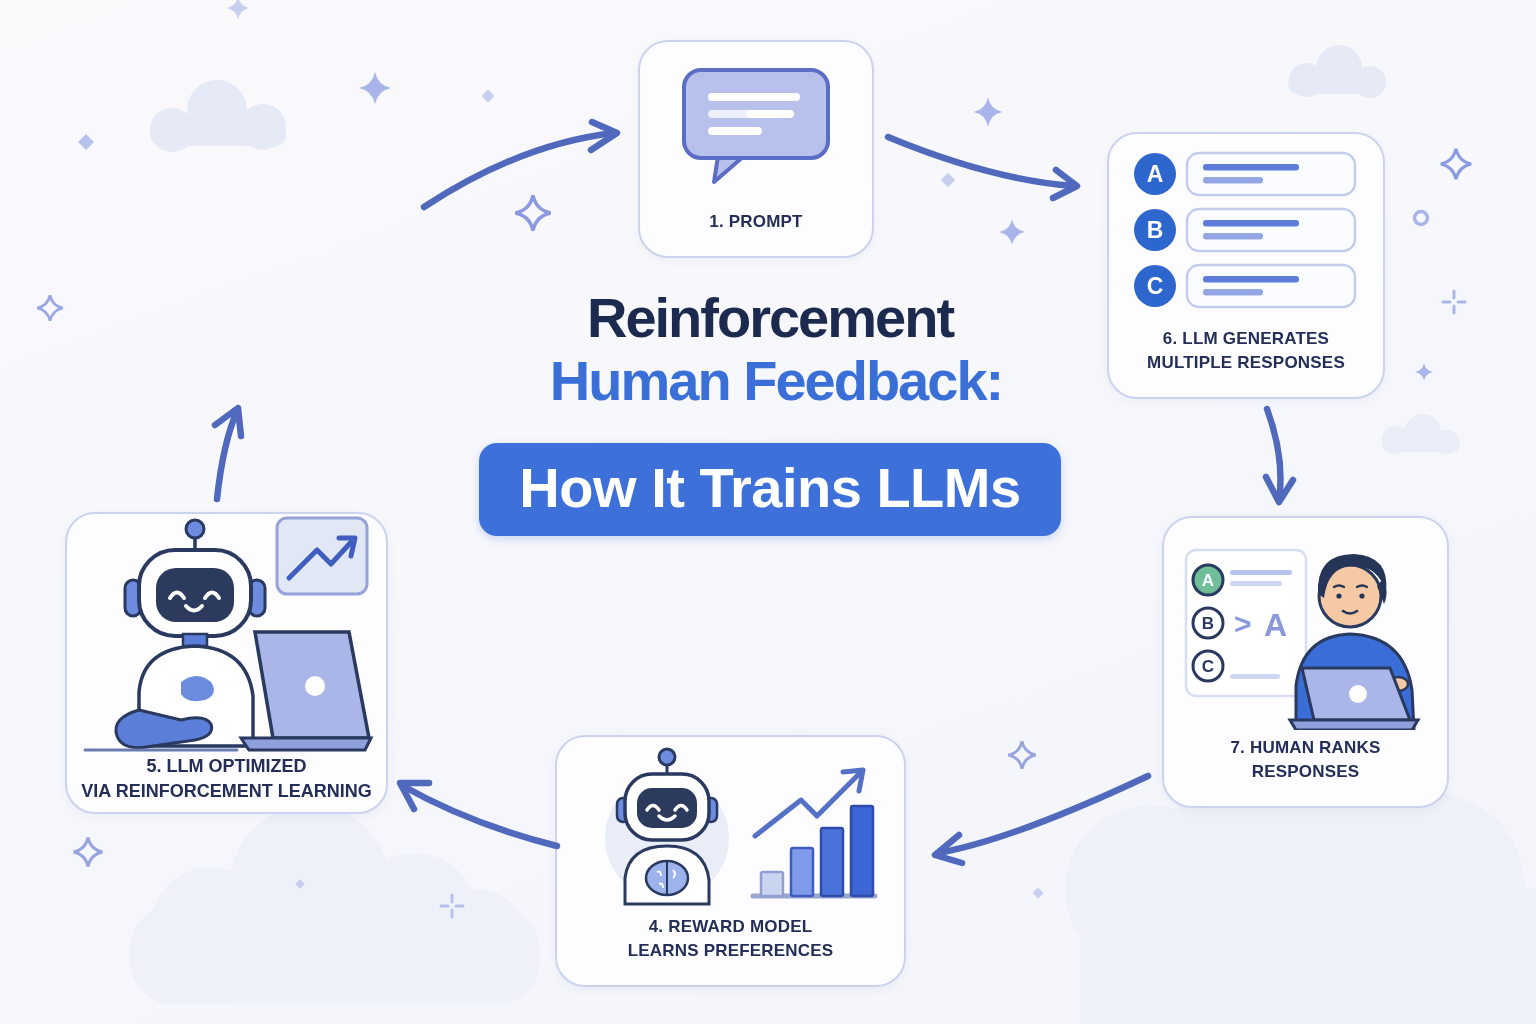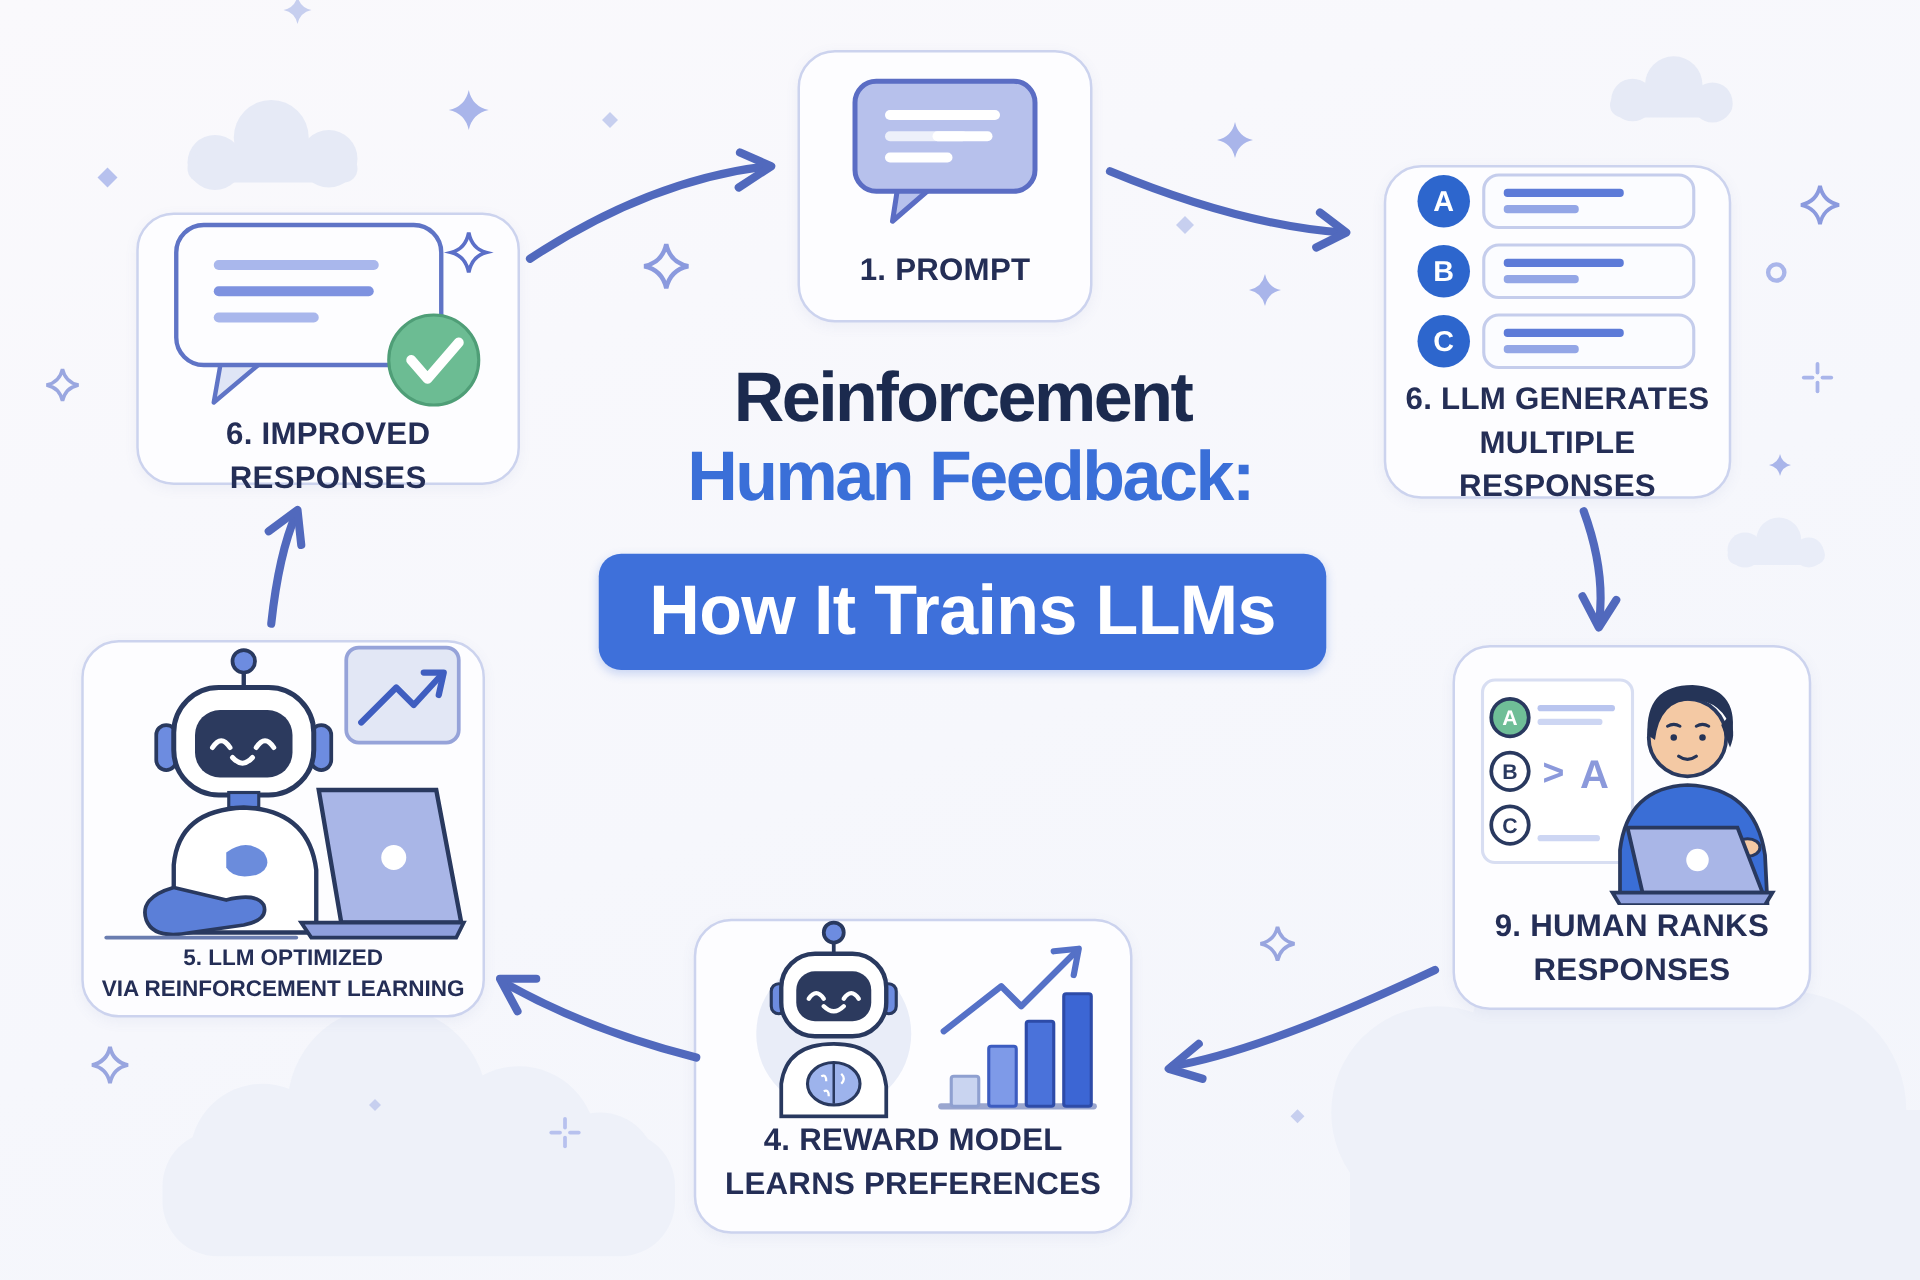--- a/index.html
+++ b/index.html
@@ -5,21 +5,21 @@
   html,body{margin:0;padding:0;}
   body{font-family:"Liberation Sans","DejaVu Sans",sans-serif;background:#eceef5;}
   .canvas{position:relative;width:1536px;height:1024px;background:linear-gradient(160deg,#faf9fc 0%,#f6f7fc 55%,#f3f5fb 100%);overflow:hidden;}
   .layer{position:absolute;left:0;top:0;width:1536px;height:1024px;pointer-events:none;}
 
   
   .step-box{position:absolute;background:#fdfdff;border:2px solid #ccd3ee;border-radius:30px;
     box-shadow:0 3px 10px rgba(100,110,170,.07);display:flex;flex-direction:column;align-items:center;
     justify-content:space-between;z-index:2;}
   .step-icon{flex:1;display:flex;align-items:center;justify-content:center;width:100%;}
-  .step-label{white-space:pre-line;text-align:center;font-weight:bold;font-size:25px;line-height:1.4;
+  .step-label{white-space:pre-line;text-align:center;font-weight:bold;font-size:17px;line-height:1.4;
     color:#242e56;letter-spacing:.2px;padding:0 8px 22px;}
   .box-prompt{left:638px;top:40px;width:232px;height:214px;}
   .box-generate{left:1107px;top:132px;width:274px;height:263px;}
   .box-rank{left:1162px;top:516px;width:283px;height:288px;}
   .box-reward{left:555px;top:735px;width:347px;height:248px;justify-content:center;}
   .box-optimize{left:65px;top:512px;width:319px;height:298px;align-items:center;}
   .box-optimize .step-label{font-size:18px;letter-spacing:0;padding-bottom:18px;}
   .box-improved{left:109px;top:170px;width:303px;height:214px;}
 
   
@@ -206,21 +206,21 @@
           <path d="M165 87 Q172 92 179 87" stroke="#253457" stroke-width="2.6" fill="none" stroke-linecap="round"></path>
         </g>
         <g>
           <ellipse cx="220" cy="160" rx="10" ry="7" fill="#f4c9a4" stroke="#29395f" stroke-width="2.5"></ellipse>
           <path d="M124 144 L212 144 L232 196 L136 196 Z" fill="#a9b6e7" stroke="#29395f" stroke-width="3"></path>
           <circle cx="180" cy="170" r="9" fill="#ffffff"></circle>
           <path d="M112 196 L240 196 L234 206 L118 206 Z" fill="#8fa0dd" stroke="#29395f" stroke-width="3"></path>
         </g>
       </svg>
     </div>
-    <div class="step-label">9. HUMAN RANKS
+    <div class="step-label">7. HUMAN RANKS
 RESPONSES</div>
   </div>
 
   <div class="step-box box-reward">
     <div class="step-icon">
       <svg width="308" height="160" viewBox="0 0 308 160">
         <circle cx="90" cy="92" r="62" fill="#e9edf8"></circle>
         <g>
           <line x1="90" y1="30" x2="90" y2="14" stroke="#29395f" stroke-width="3"></line>
           <circle cx="90" cy="11" r="8" fill="#6d8ce0" stroke="#29395f" stroke-width="3"></circle>
@@ -281,37 +281,20 @@
           <circle cx="238" cy="172" r="10" fill="#ffffff"></circle>
           <path d="M164 224 L294 224 L288 236 L172 236 Z" fill="#8fa0dd" stroke="#29395f" stroke-width="3"></path>
         </g>
         <line x1="8" y1="236" x2="160" y2="236" stroke="#6a7db0" stroke-width="3" stroke-linecap="round"></line>
       </svg>
     </div>
     <div class="step-label">5. LLM OPTIMIZED
 VIA REINFORCEMENT LEARNING</div>
   </div>
 
-  <div class="step-box box-improved">
-    <div class="step-icon">
-      <svg width="276" height="158" viewBox="0 0 276 158">
-        <path d="M52 116 L46 150 L84 118 Z" fill="#dfe5f6" stroke="#5f74c6" stroke-width="3.5" stroke-linejoin="round"></path>
-        <rect x="16" y="8" width="212" height="112" rx="22" fill="#fdfdff" stroke="#5f74c6" stroke-width="3.5"></rect>
-        <rect x="46" y="36" width="132" height="8" rx="4" fill="#a9b7ec"></rect>
-        <rect x="46" y="57" width="128" height="8" rx="4" fill="#7e92e0"></rect>
-        <rect x="46" y="78" width="84" height="8" rx="4" fill="#a9b7ec"></rect>
-        <g>
-          <circle cx="222" cy="116" r="36" fill="#6cbc93" stroke="#4f9e77" stroke-width="2.5"></circle>
-          <path d="M204 116 L217 131 L242 102" stroke="#ffffff" stroke-width="8" fill="none" stroke-linecap="round" stroke-linejoin="round"></path>
-        </g>
-        <path d="M250 14 Q252.5 27 264 30 Q252.5 33 250 46 Q247.5 33 236 30 Q247.5 27 250 14 Z" fill="#fdfdff" stroke="#5b6fc8" stroke-width="3"></path>
-      </svg>
-    </div>
-    <div class="step-label">6. IMPROVED RESPONSES</div>
-  </div>
 
   <div class="title-wrap">
     <div class="title-line">Reinforcement</div>
     <div class="title-line blue">Human Feedback:</div>
     <div class="title-badge">How It Trains LLMs</div>
   </div>
 
 </div>
 
 </body></html>

